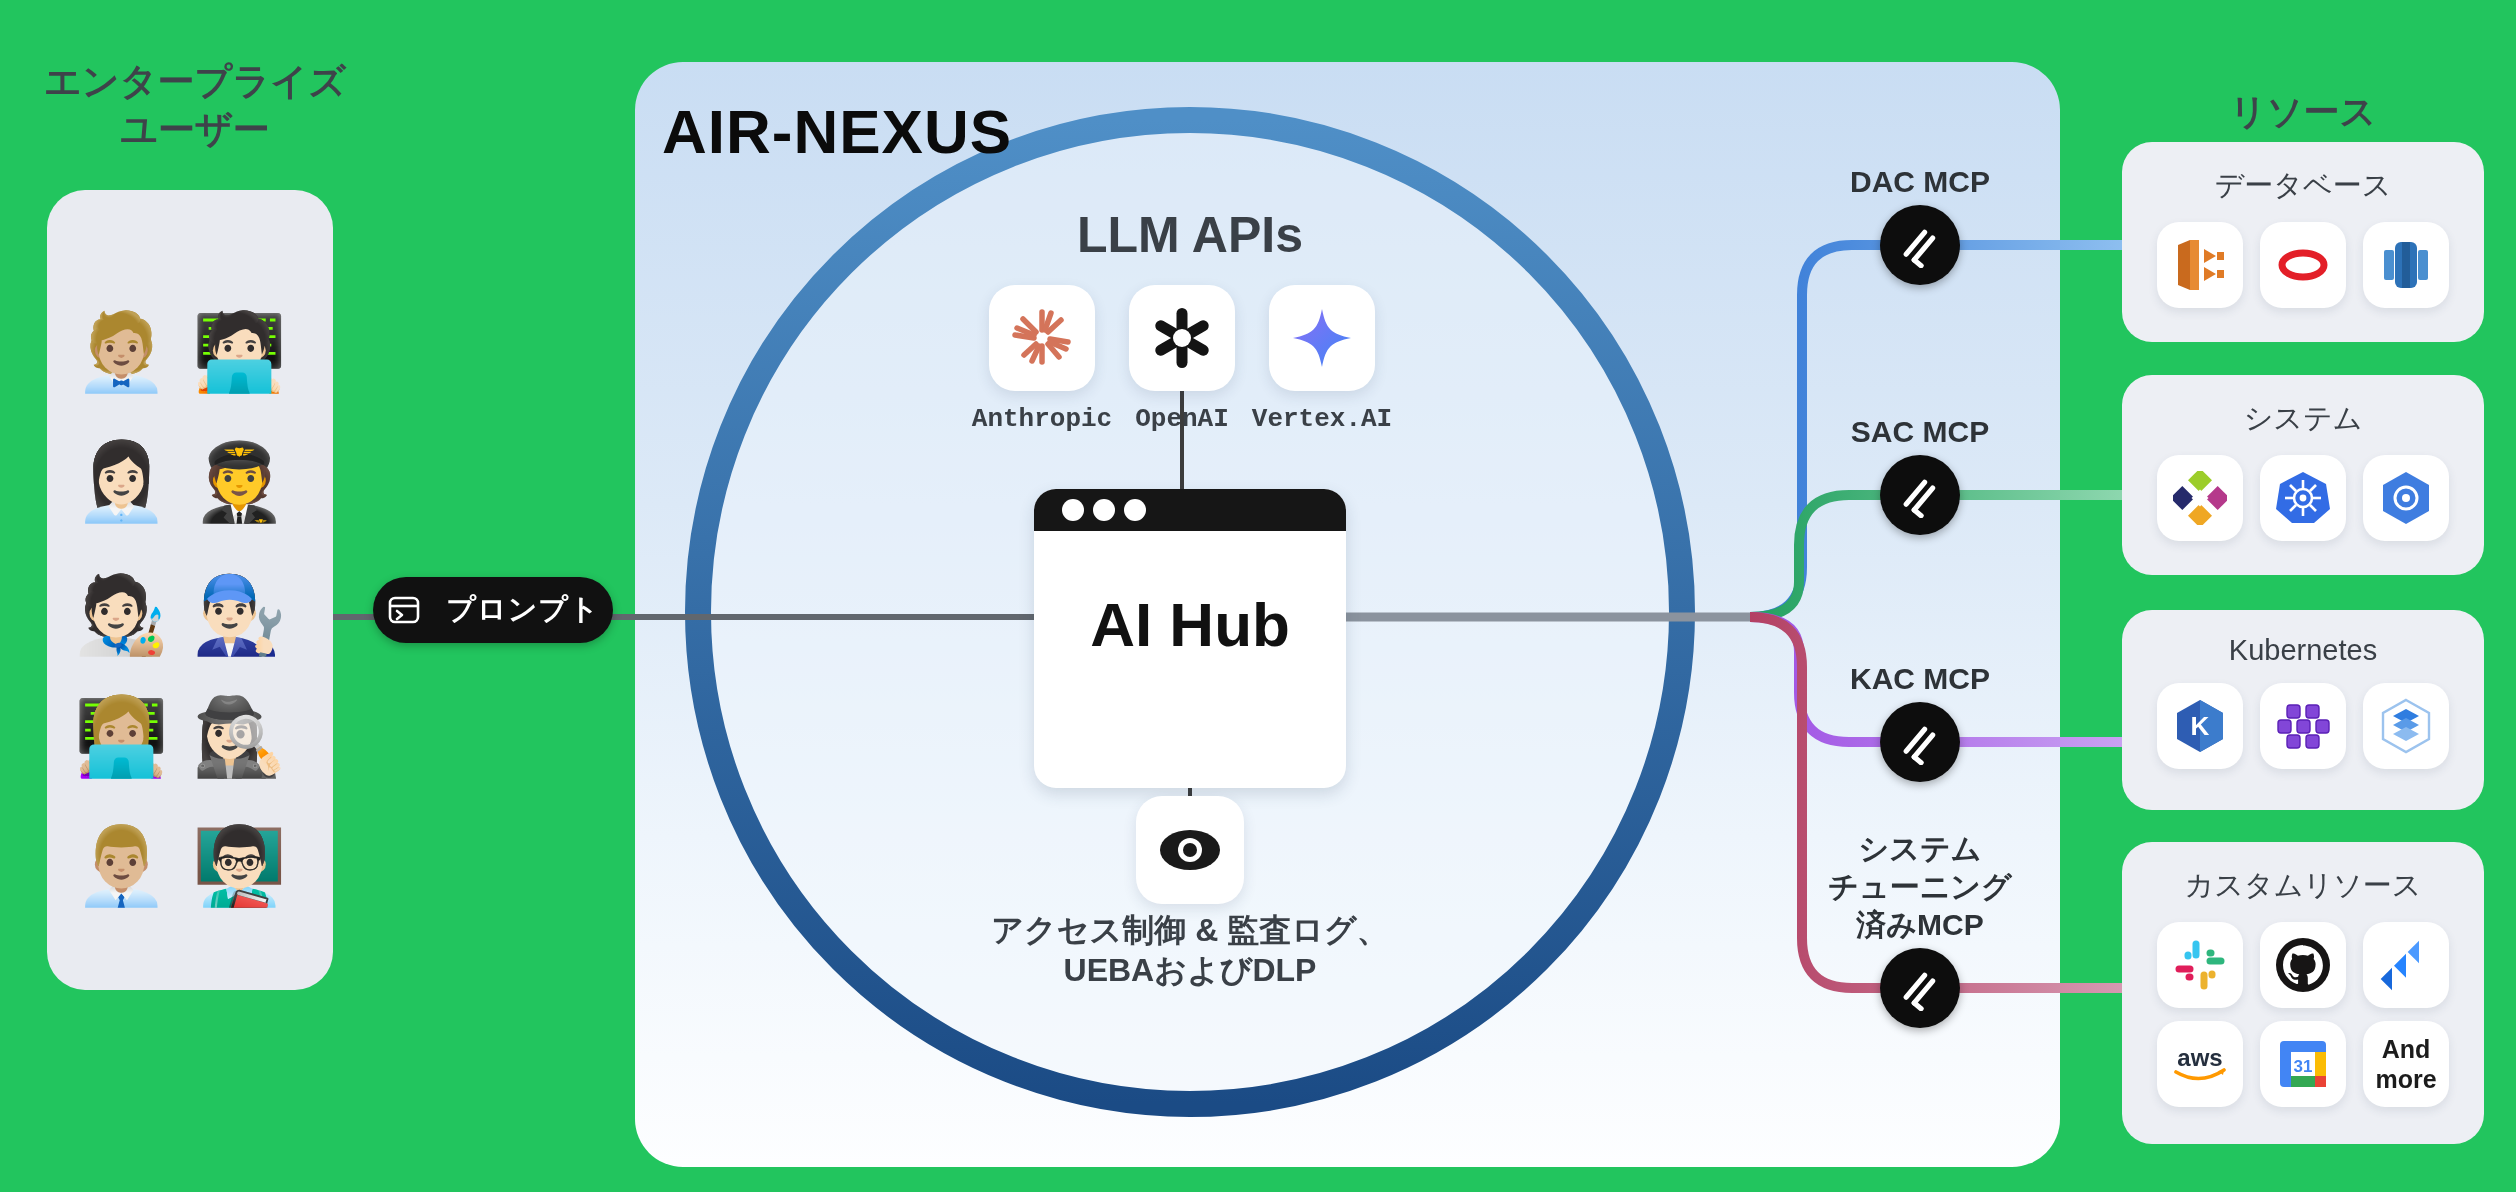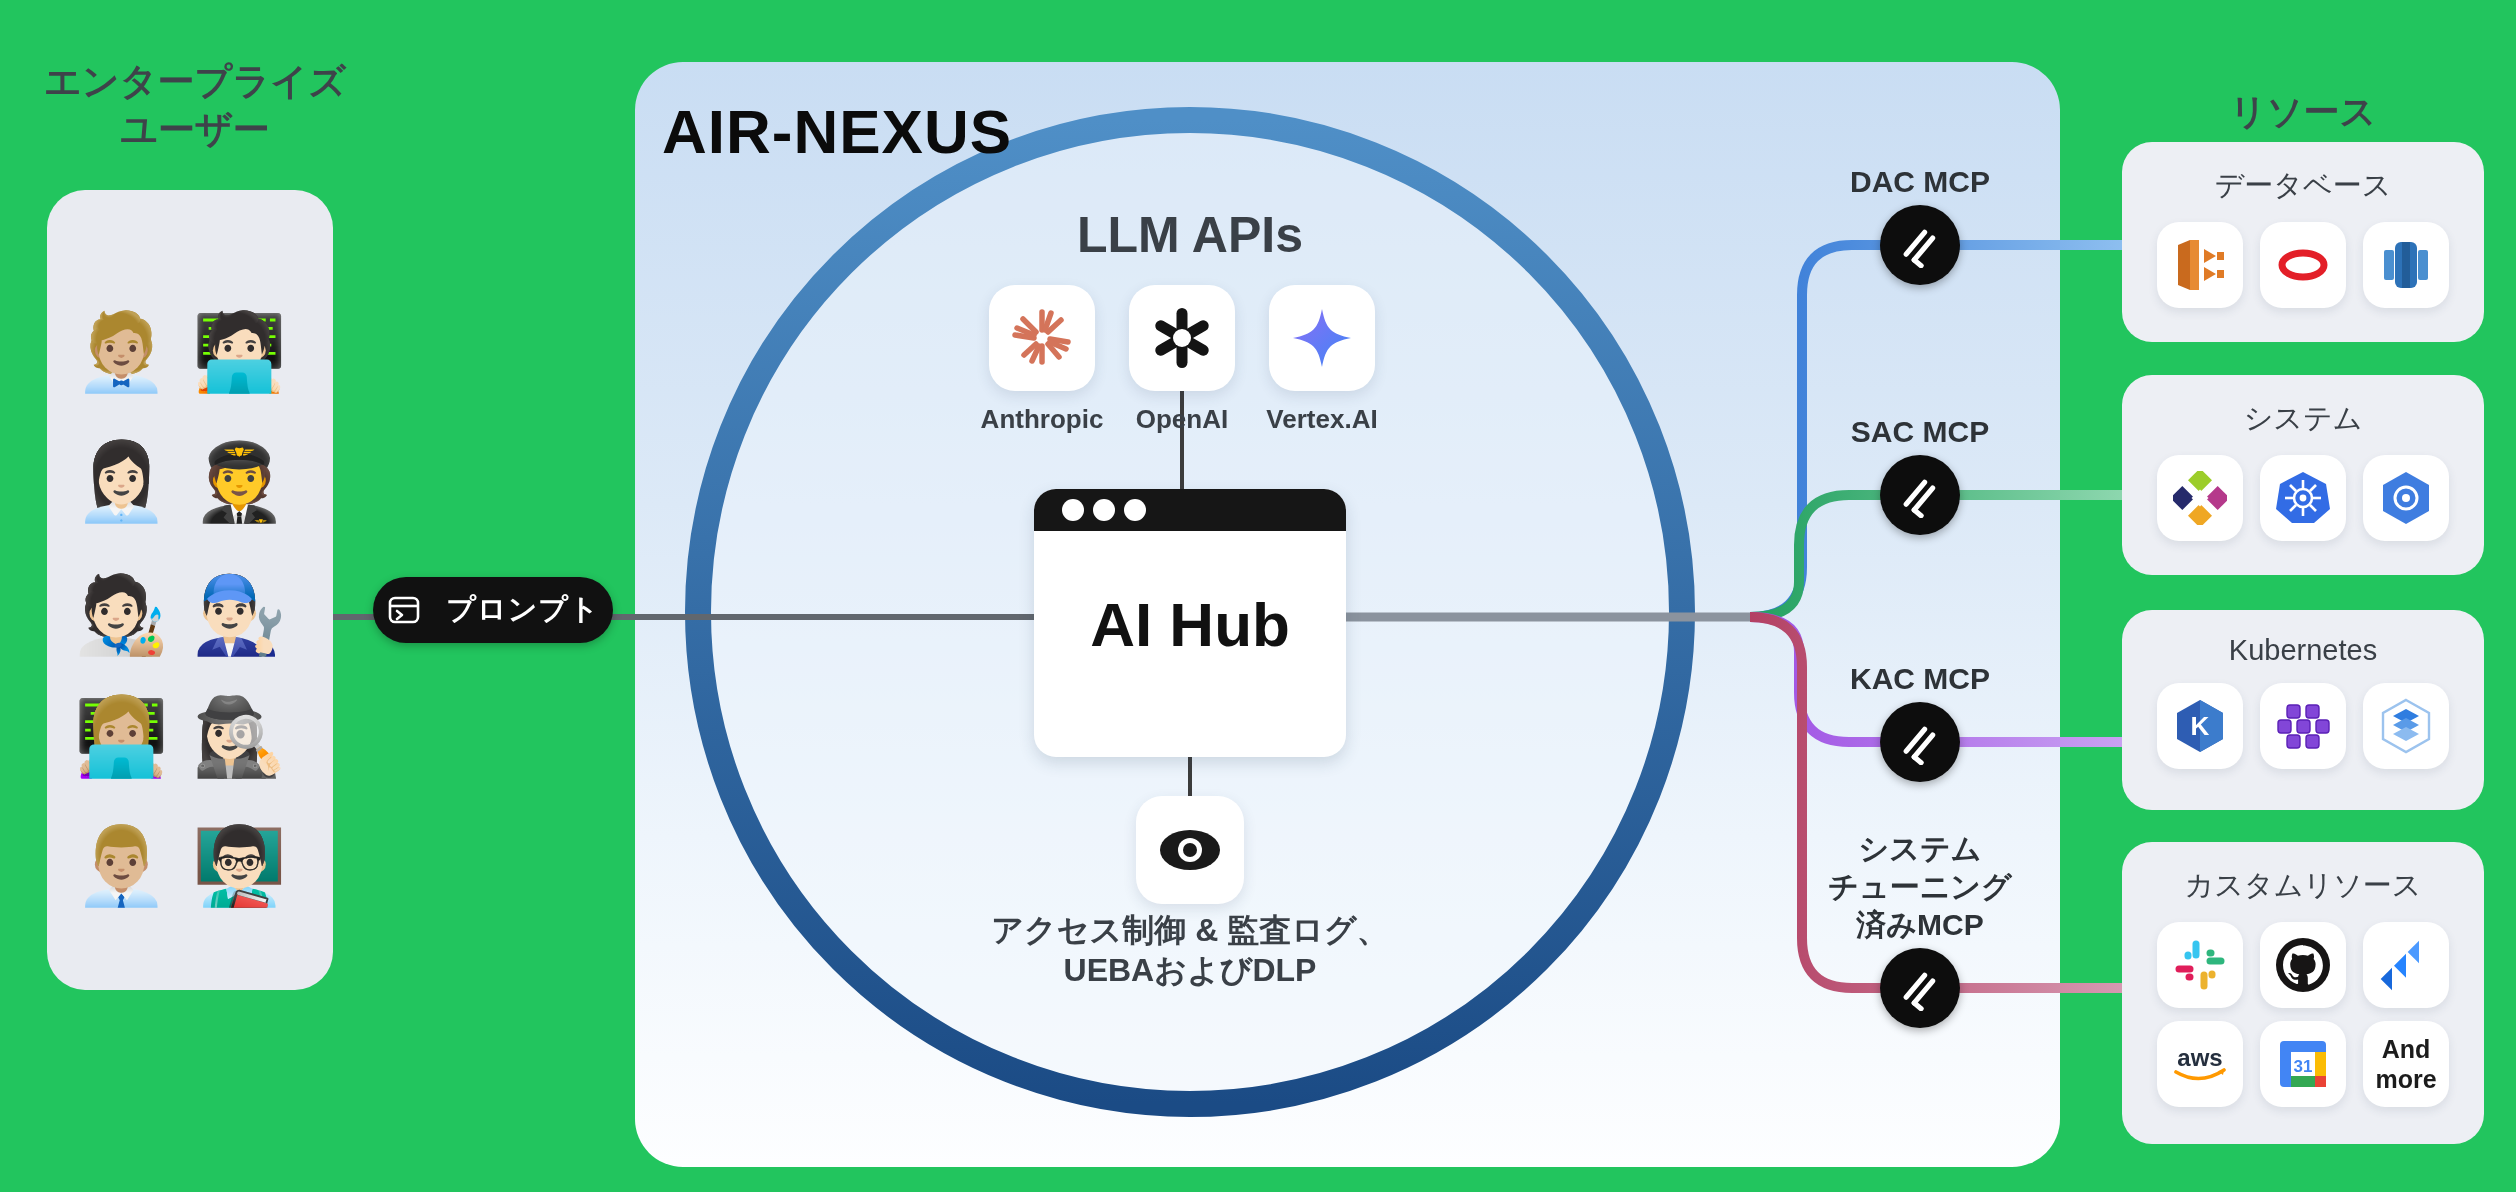--- a/index.html
+++ b/index.html
@@ -19,24 +19,24 @@
   .pill-label{color:#ffffff;font-size:29px;font-weight:700;letter-spacing:1px;}
 
   
   .nexus-box{left:635px;top:62px;width:1425px;height:1105px;border-radius:48px;
              background:linear-gradient(180deg,#c9ddf3 0%,#dcE9f7 40%,#eef5fc 70%,#fdfeff 100%);}
   .nexus-title{left:662px;top:96px;font-size:62px;font-weight:800;color:#0b0b0b;letter-spacing:1px;}
   .llm-title{left:1040px;top:206px;width:300px;font-size:50px;font-weight:700;color:#3a4047;}
   .card{background:#ffffff;border-radius:26px;box-shadow:0 5px 14px rgba(40,60,90,.12);
         display:flex;align-items:center;justify-content:center;}
   .llm-card{width:106px;height:106px;top:285px;}
-  .llm-label{top:404px;width:170px;font-size:26px;font-weight:700;color:#3a4047;}
-
-  
-  .hub{left:1034px;top:489px;width:312px;height:268px;border-radius:22px;background:#ffffff;
+  .llm-label{top:404px;width:170px;font-size:26px;font-weight:700;color:#3a4047;font-family:Liberation Mono, monospace;}
+
+  
+  .hub{left:1034px;top:489px;width:312px;height:299px;border-radius:22px;background:#ffffff;
        box-shadow:0 6px 16px rgba(40,60,90,.16);}
   .hub-header{height:42px;border-radius:22px 22px 0 0;background:#161616;display:flex;align-items:center;padding-left:28px;gap:9px;}
   .dot{width:22px;height:22px;border-radius:50%;background:#ffffff;}
   .hub-title{width:100%;margin-top:58px;text-align:center;font-size:62px;font-weight:800;color:#111;}
 
   .eye-card{left:1136px;top:796px;width:108px;height:108px;}
   .gov-text{left:940px;top:910px;width:500px;font-size:32px;line-height:40px;font-weight:600;color:#3a4047;}
 
   
   .mcp-badge{width:80px;height:80px;border-radius:50%;background:#0d0d0d;left:1880px;

